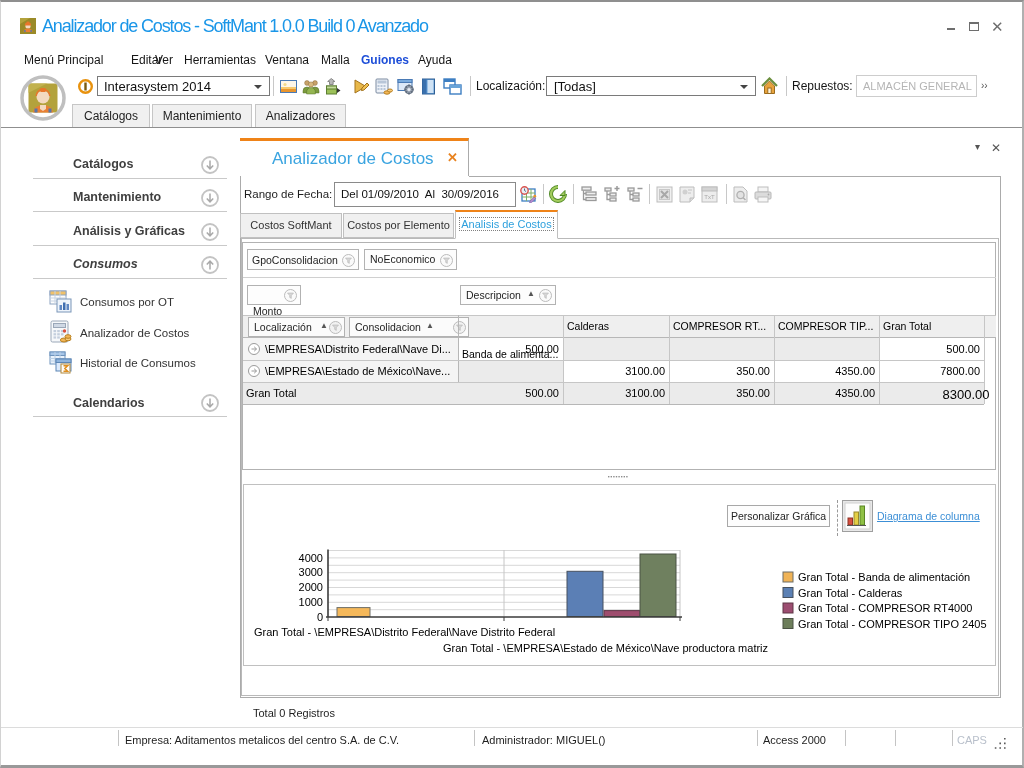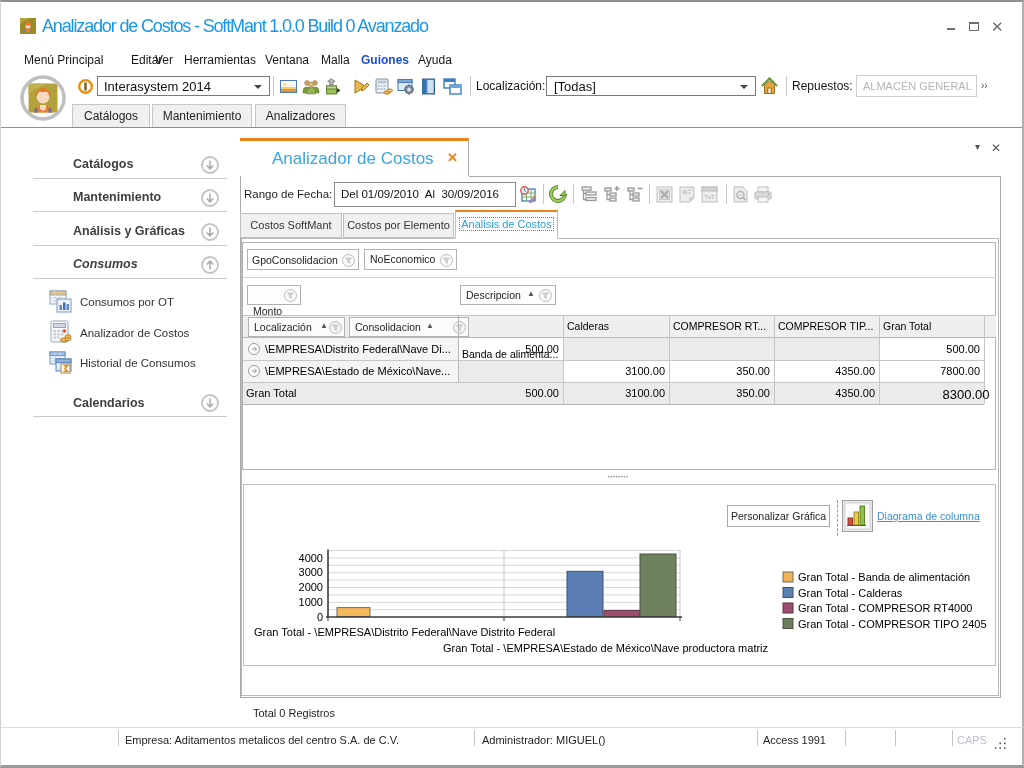--- a/index.html
+++ b/index.html
@@ -513,21 +513,21 @@
   </g>
 </svg>
 
 <div class="abs" style="left:253px; top:707px; font-size:11px; color:#1e1e1e;">Total 0 Registros</div>
 <div class="abs" style="left:1px; top:727px; width:1022px; height:1px; background:#dcdcdc;"></div>
 <div class="st-sep" style="left:118px;"></div>
 <div class="st" style="left:125px;">Empresa: Aditamentos metalicos del centro S.A. de C.V.</div>
 <div class="st-sep" style="left:474px;"></div>
 <div class="st" style="left:482px;">Administrador: MIGUEL()</div>
 <div class="st-sep" style="left:757px;"></div>
-<div class="st" style="left:763px;">Access 1991</div>
+<div class="st" style="left:763px;">Access 2000</div>
 <div class="st-sep" style="left:845px;"></div>
 <div class="st-sep" style="left:895px;"></div>
 <div class="st-sep" style="left:952px;"></div>
 <div class="st" style="left:957px; color:#b9c0cb;">CAPS</div>
 <svg class="abs" style="left:994px; top:738px; width:13px; height:12px;" viewBox="0 0 13 12">
   <g fill="#5a5a5a">
       <path d="M10 0 h1.6 v1.6 h-1.6 Z M10 4.6 h1.6 v1.6 h-1.6 Z M10 9.2 h1.6 v1.6 h-1.6 Z M5.4 4.6 h1.6 v1.6 h-1.6 Z M5.4 9.2 h1.6 v1.6 h-1.6 Z M0.8 9.2 h1.6 v1.6 h-1.6 Z"></path>
     </g>
 </svg>
 

